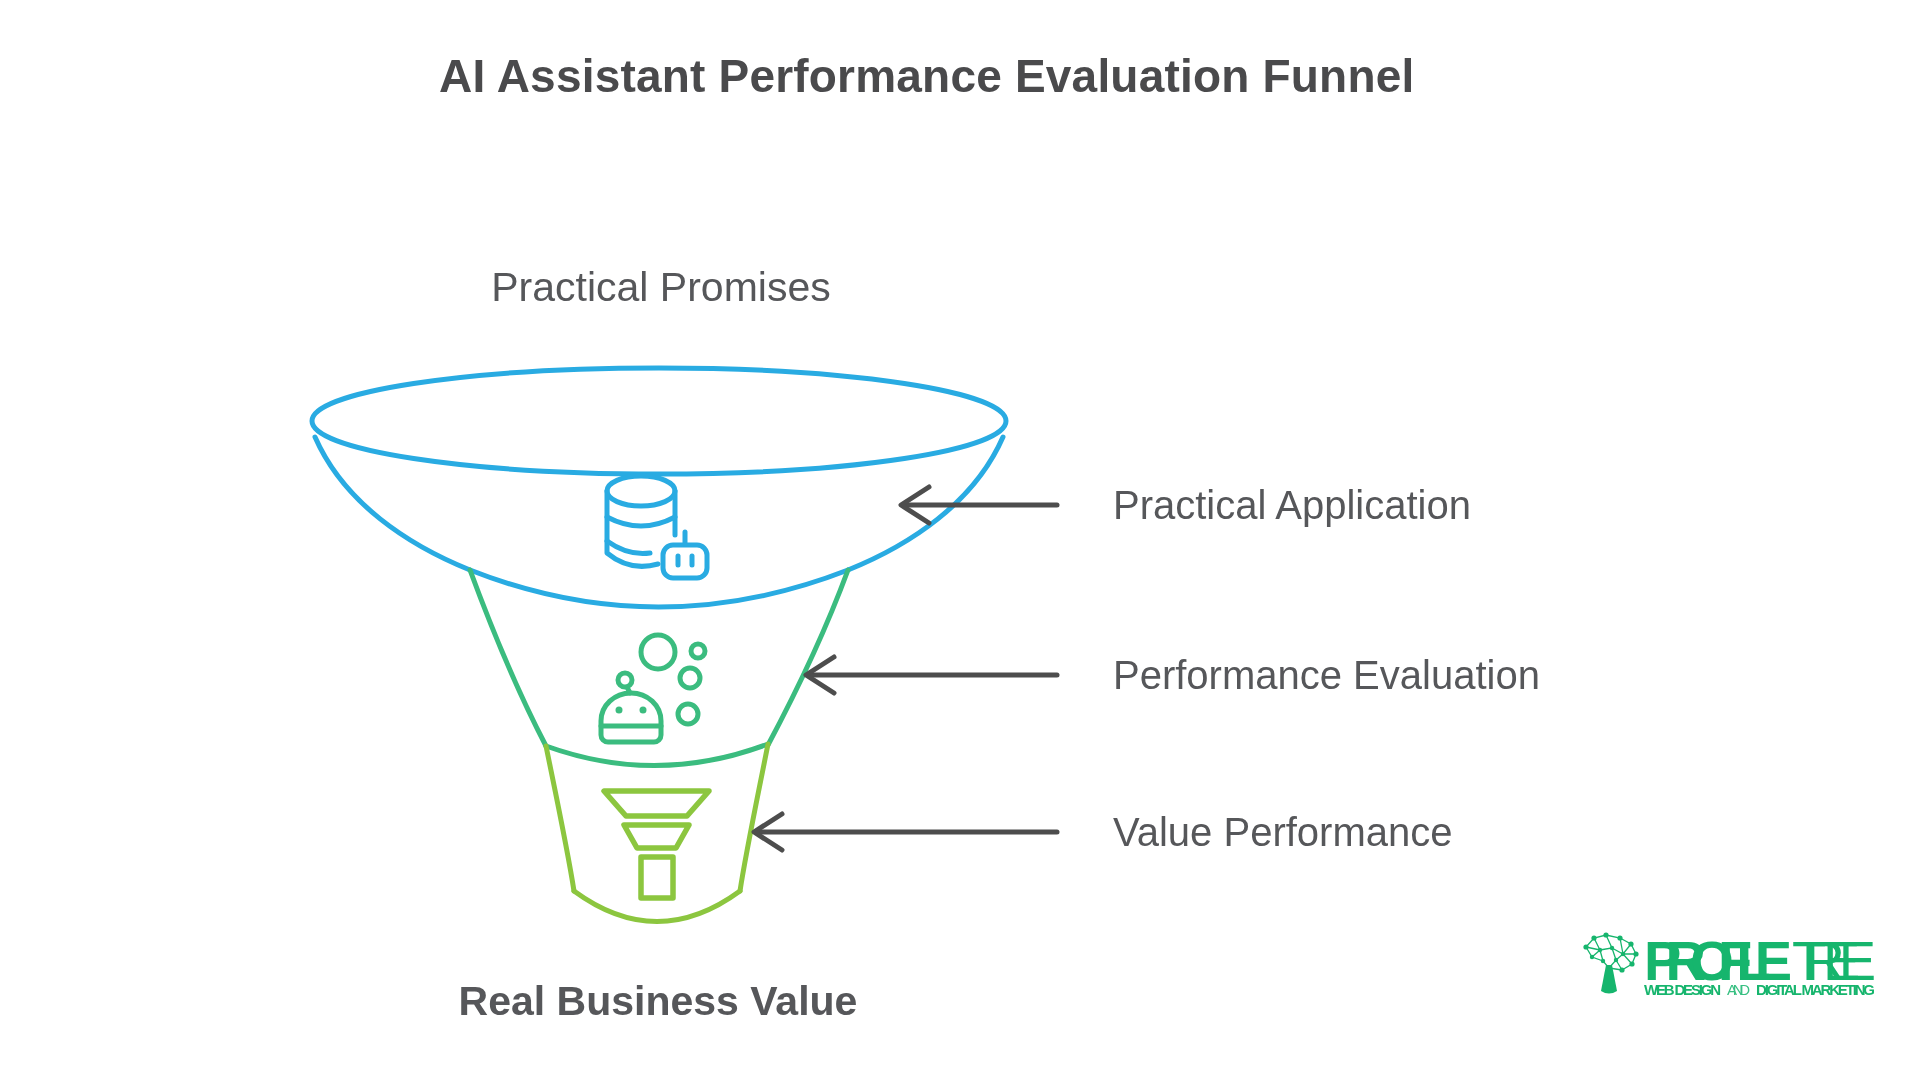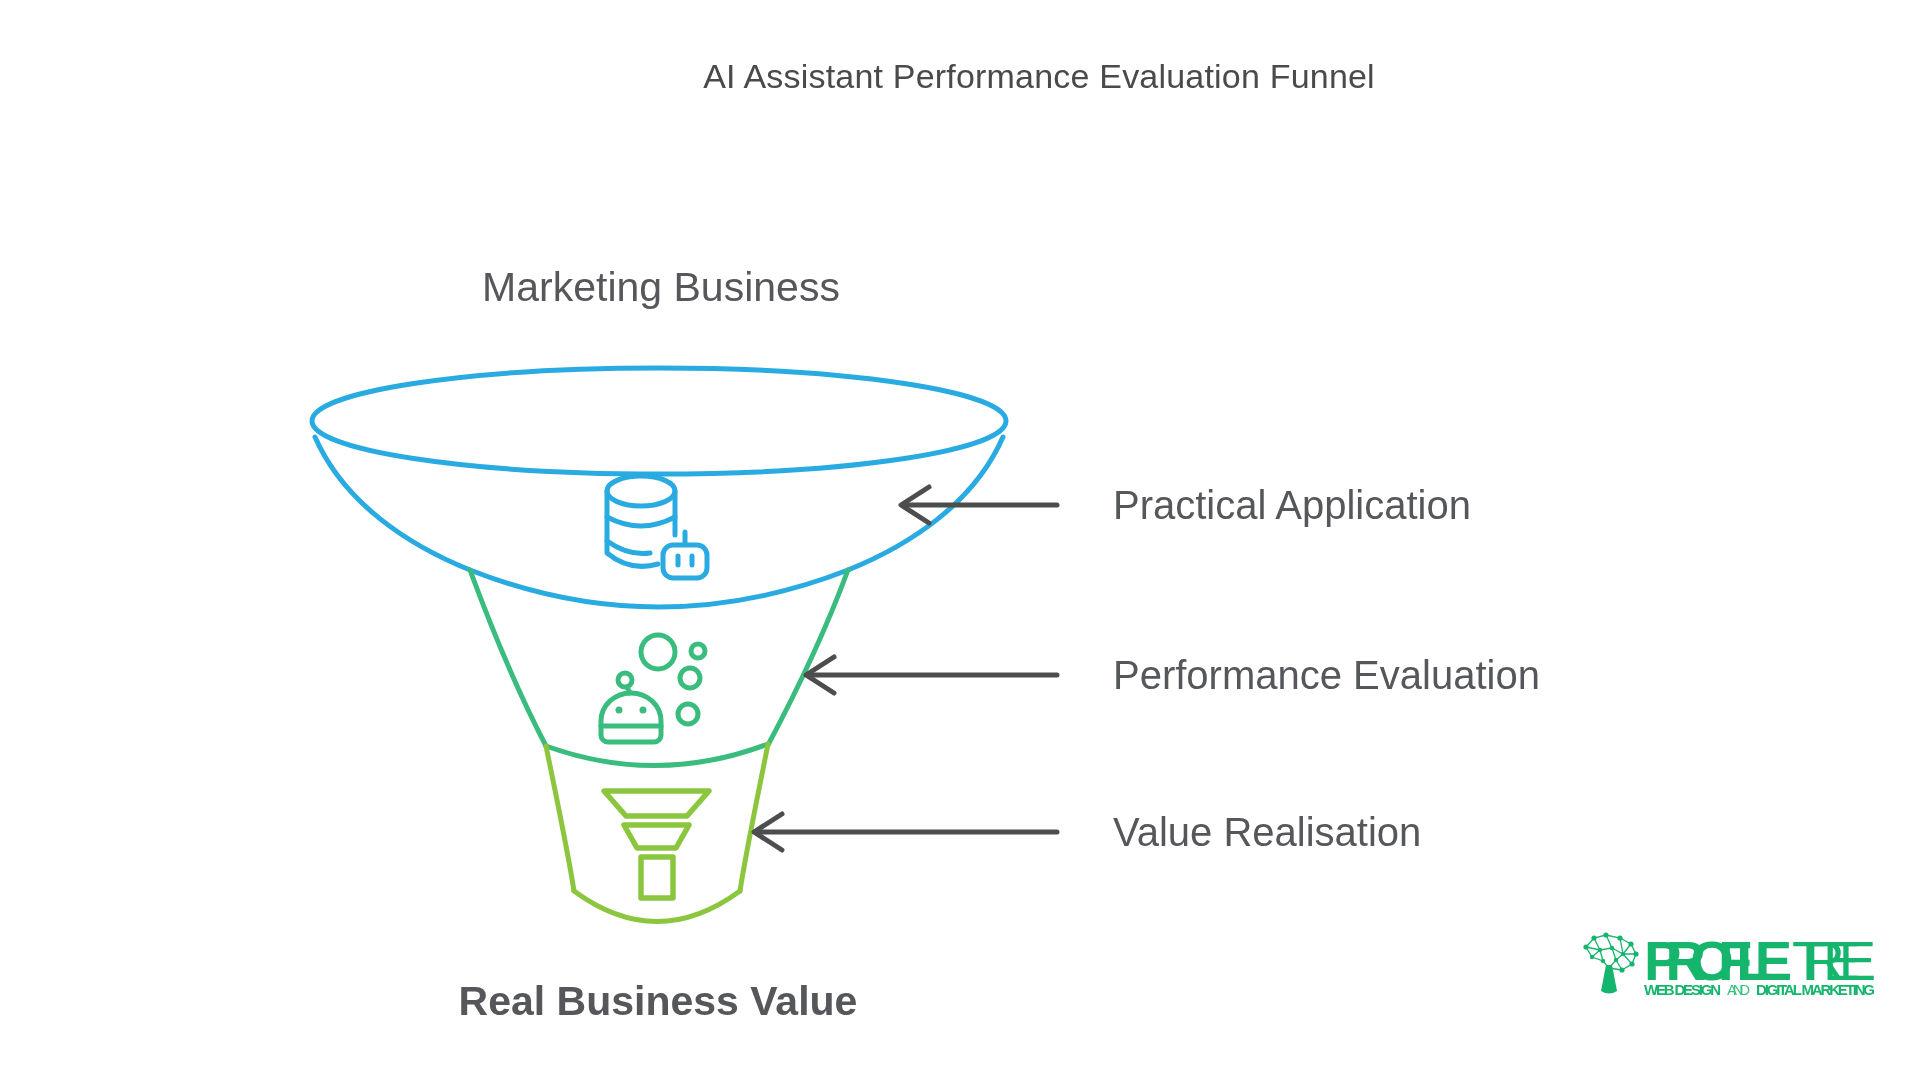--- a/index.html
+++ b/index.html
@@ -2,21 +2,21 @@
 <html><head>
 <meta charset="utf-8">
 <style>
   html,body{margin:0;padding:0;background:#ffffff;}
   .stage{
     position:relative;width:1920px;height:1080px;background:#ffffff;overflow:hidden;
     font-family:"Liberation Sans", sans-serif;
   }
   .title{
     position:absolute;left:439px;top:44px;width:1200px;height:64px;
-    text-align:center;font-size:34px;font-weight:normal;color:#4a4a4c;line-height:64px;
+    font-size:46px;font-weight:bold;color:#4a4a4c;line-height:64px;
     letter-spacing:0.2px;
   }
   .flow-label{
     position:absolute;width:600px;text-align:center;
     font-size:41px;color:#56575a;line-height:50px;font-weight:400;
   }
   .flow-label.top{left:361px;top:262px;}
   .flow-label.bottom{left:358px;top:976px;font-weight:bold;}
   .svg-layer{position:absolute;left:0;top:0;width:1920px;height:1080px;}
   .stage-label{
@@ -28,21 +28,21 @@
   .stage-label.s3{top:802px;}
   .logo{position:absolute;left:1578px;top:931px;width:330px;height:100px;}
 </style>
 </head>
 <body>
 
 <div class="stage">
 
   <div class="title">AI Assistant Performance Evaluation Funnel</div>
 
-  <div class="flow-label top">Marketing Business</div>
+  <div class="flow-label top">Practical Promises</div>
   <div class="flow-label bottom">Real Business Value</div>
 
   <svg class="svg-layer" viewBox="0 0 1920 1080" xmlns="http://www.w3.org/2000/svg">
 
     <g fill="none" stroke-linecap="round" stroke-linejoin="round" stroke-width="5">
       <ellipse cx="659" cy="421" rx="347" ry="53" stroke="#29abe2"></ellipse>
       <path d="M 315 437 C 344 503, 408 545, 470 570" stroke="#29abe2"></path>
       <path d="M 1003 437 C 974 503, 910 545, 848 570" stroke="#29abe2"></path>
       <path d="M 470 570 Q 658 644 848 570" stroke="#29abe2"></path>
       <path d="M 470 570 C 494 635, 522 700, 546 746" stroke="#3bbc7f"></path>
@@ -95,21 +95,21 @@
       </g>
       <g>
         <path d="M 1057 832 H 758"></path>
         <path d="M 782 814 L 754 832 L 782 850"></path>
       </g>
     </g>
   </svg>
 
   <div class="stage-label s2">Performance Evaluation</div>
   <div class="stage-label s1">Practical Application</div>
-  <div class="stage-label s3">Value Realisation</div>
+  <div class="stage-label s3">Value Performance</div>
 
   <svg class="logo" viewBox="0 0 330 100" xmlns="http://www.w3.org/2000/svg">
     <g>
       <g stroke="#16b56d" stroke-width="1.3" fill="none">
         <path d="M8 16 L16 7 L28 4 L42 7 L53 13 L58 23 L54 33 L44 39"></path>
         <path d="M8 16 L14 26 L25 30 L31 37 L38 29 L44 39"></path>
         <path d="M16 7 L22 19 L14 26 M22 19 L34 17 L28 4 M34 17 L45 23 L42 7 M45 23 L58 23 M45 23 L38 29 M22 19 L25 30 M34 17 L38 29 M8 16 L22 19 M53 13 L45 23 M44 39 L31 37 M54 33 L45 23"></path>
       </g>
       <g fill="#16b56d">
         <circle cx="8" cy="16" r="2.6"></circle>

